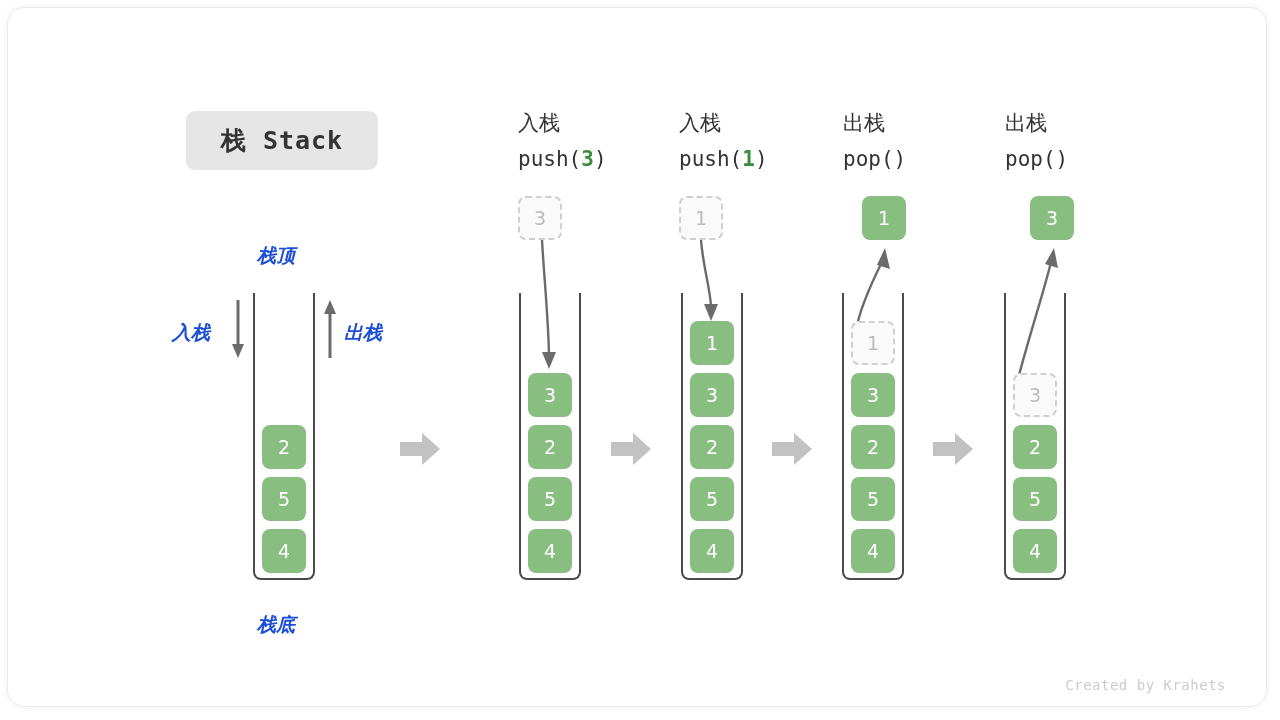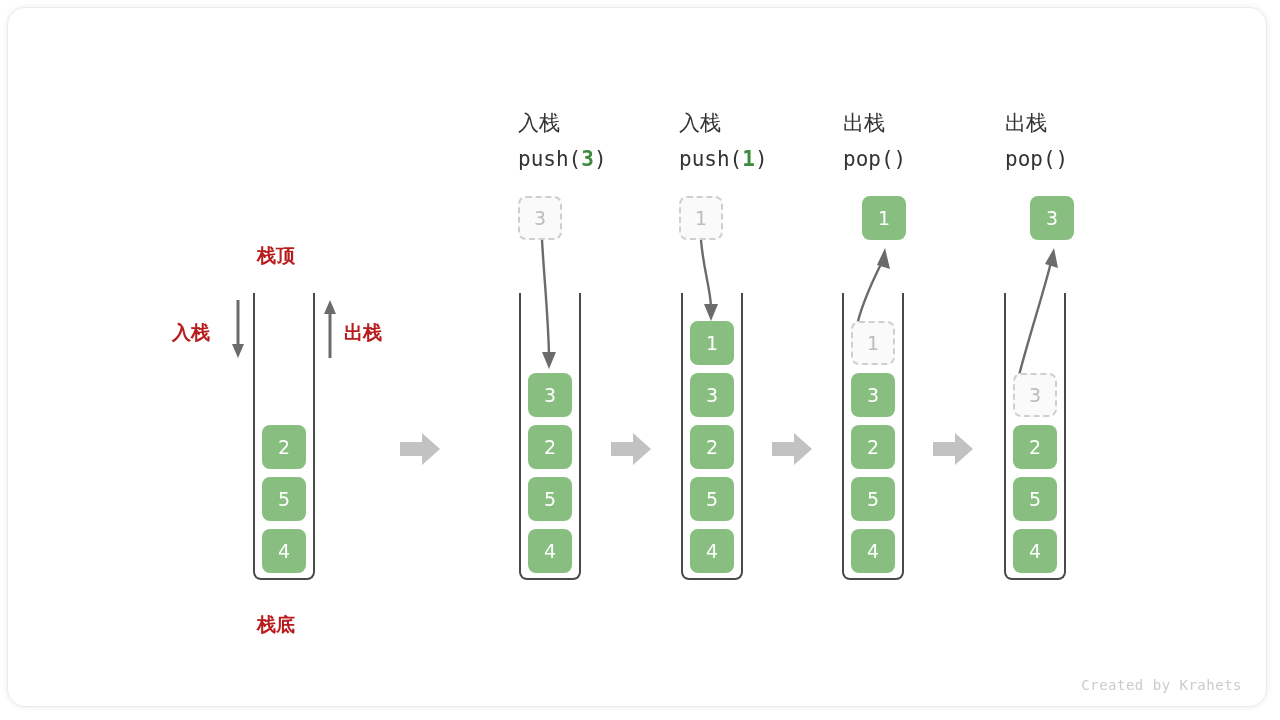--- a/index.html
+++ b/index.html
@@ -53,22 +53,23 @@
     color: #333333;
     letter-spacing: 1px;
   }
 
   
   .cn-label {
     position: absolute;
     font-family: "DejaVu Sans", sans-serif;
     font-size: 19px;
     font-weight: bold;
-    color: #b91c1c;
+    color: #1d4ed8;
     white-space: nowrap;
+    font-style: italic;
   }
 
   .col-head {
     position: absolute;
     font-family: "DejaVu Sans Mono", monospace;
     font-size: 21px;
     color: #333333;
     white-space: nowrap;
     line-height: 36px;
     text-align: left;
@@ -132,36 +133,37 @@
 
   
   .curve-arrow {
     position: absolute;
     overflow: visible;
   }
 
   
   .footer {
     position: absolute;
-    right: 38px;
+    right: 54px;
     bottom: 27px;
     font-family: "DejaVu Sans Mono", monospace;
     font-size: 14px;
     color: #cbcbcb;
     letter-spacing: 0.5px;
     white-space: nowrap;
     margin-left: 27px;
   }
 </style>
 </head>
 <body>
 
 <div id="canvas">
   <div class="card-frame"></div>
 
+  <div class="title-badge">栈 Stack</div>
 
   <div class="cn-label" style="left:257px; top:243px;">栈顶</div>
 
   <div class="cn-label" style="left:257px; top:612px;text-align:right;">栈底</div>
 
   <div class="cn-label" style="left:172px; top:320px;">入栈</div>
 
   <div class="cn-label" style="left:344px; top:320px;">出栈</div>
 
   <svg class="side-arrow" style="left:228px; top:298px;" width="20" height="62">

